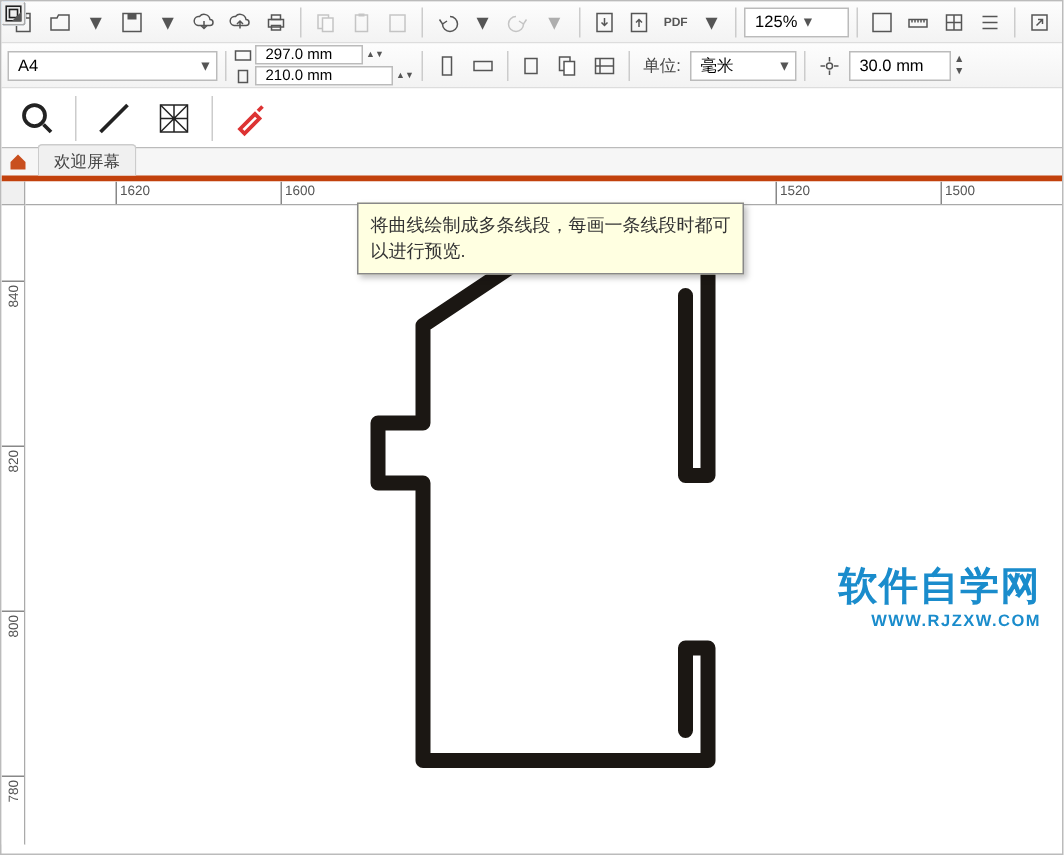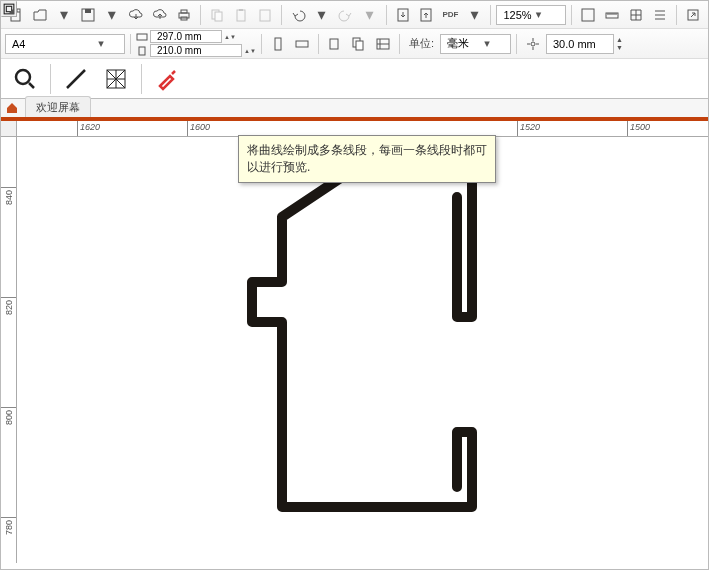--- a/index.html
+++ b/index.html
@@ -3,33 +3,33 @@
 <meta charset="utf-8">
 <style>
   * { box-sizing: border-box; margin: 0; padding: 0; font-family: "Microsoft YaHei", Arial, sans-serif; }
   body { background: #fff; width: 709px; height: 570px; overflow: hidden; position: relative; border:1px solid #bbb; }
   .row { display: flex; align-items: center; height: 28px; border-bottom: 1px solid #ddd; background: linear-gradient(#fdfdfd,#f3f3f3); padding: 0 4px; gap: 2px; }
   .row.props { height: 30px; }
   .row.tools { height: 40px; background:#fff; border-bottom:1px solid #bbb; gap:4px; padding:0 6px; }
   .icon-btn { width: 22px; height: 22px; display: flex; align-items: center; justify-content: center; border-radius: 2px; color:#555; }
   .icon-btn.disabled { opacity: 0.45; }
   .sep { width:1px; height:20px; background:#ccc; margin:0 3px; }
-  .dd { display:flex; align-items:center; border:1px solid #bbb; background:#fff; height:20px; font-size:11px; padding:0 16px 0 6px; }
+  .dd { display:flex; align-items:center; border:1px solid #bbb; background:#fff; height:20px; font-size:11px; padding:0 0 0 6px; }
   .dd .arrow { width:14px; text-align:center; color:#555; }
   .tool { width:36px; height:36px; border:1px solid transparent; display:flex; align-items:center; justify-content:center; border-radius:2px; position:relative; }
   .tool.corner::after { content:""; position:absolute; right:2px; bottom:2px; border:3px solid transparent; border-right-color:#555; border-bottom-color:#555; }
   .tool.active { border-color:#3399ff; background:#e6f2ff; }
   .tabs { display:flex; align-items:flex-end; height:22px; background:#f6f6f6; border-bottom:4px solid #c2410c; font-size:11px; }
   .tab { padding:3px 10px 2px; border:1px solid #ccc; border-bottom:none; background:#f0f0f0; margin-right:2px; border-radius:3px 3px 0 0; color:#444; }
   .tab.active { background:#fff; color:#0066cc; }
   .home-icon { width:18px; height:18px; margin:0 4px 0 2px; color:#c94f1e; display:flex; align-items:center; justify-content:center;}
   .rulers-area { position:relative; height:442px; }
   .hruler { position:absolute; top:0; left:16px; right:0; height:16px; background:#fff; border-bottom:1px solid #aaa; font-size:9px; color:#555; overflow:hidden; }
   .hruler .tick { position:absolute; top:0; height:16px; border-left:1px solid #888; }
-  .hruler .tick span { position:absolute; top:1px; left:2px;font-style:italic; }
+  .hruler .tick span { position:absolute; top:1px; left:2px; }
   .vruler { position:absolute; top:16px; left:0; width:16px; bottom:0; background:#fff; border-right:1px solid #aaa; font-size:9px; color:#555; overflow:hidden; }
   .vruler .tick { position:absolute; left:0; width:16px; border-top:1px solid #888; }
   .vruler .tick span { position:absolute; left:3px; top:2px; writing-mode:vertical-rl; transform:rotate(180deg); }
   .corner { position:absolute; top:0; left:0; width:16px; height:16px; background:#f0f0f0; border-right:1px solid #aaa; border-bottom:1px solid #aaa; }
   .canvas { position:absolute; top:16px; left:16px; right:0; bottom:0; background:#fff; overflow:hidden; }
   .drawing { position:absolute; left:195px; top:30px; }
   .watermark { position:absolute; right:14px; top:236px; text-align:right; font-weight:bold; }
   .watermark .cn { font-size:26px; color:#1a8ccc; letter-spacing:1px; }
   .watermark .en { font-size:11px; color:#1a8ccc; letter-spacing:1px; }
   .tooltip { position:absolute; left:237px; top:134px; width:258px; background:#ffffe1; border:1px solid #888; padding:6px 8px; font-size:12px; color:#333; box-shadow:2px 2px 4px rgba(0,0,0,.25); z-index:10; }
@@ -159,21 +159,21 @@
   <div class="sep"></div>
   <div class="icon-btn">
       <svg width="16" height="16">
         <rect x="3" y="3" width="10" height="10" fill="none" stroke="#555"></rect>
         <path d="M6 10l4-4m0 3V6H7" fill="none" stroke="#555"></path>
       </svg>
     </div>
 </div>
 
 <div class="row props">
-  <div class="dd" style="width:120px">
+  <div class="dd" style="width:140px">
       <span>A4</span>
       <span class="arrow" style="margin-left:auto">▾</span>
     </div>
   <div class="sep"></div>
   <div style="display:flex;flex-direction:column;gap:1px">
     <div style="display:flex;align-items:center;gap:2px">
       <svg width="12" height="10">
           <rect x="1" y="2" width="10" height="6" fill="none" stroke="#555"></rect>
         </svg>
       <div class="dd" style="width:72px;height:13px;font-size:10px">
@@ -366,18 +366,22 @@
       </div>
       <div class="tick" style="top: 380px;">
         <span>780</span>
       </div>
     </div>
   <div class="canvas">
     <svg class="drawing" width="290" height="380">
       <path d="M 70 50 L 130 10 L 260 10 L 260 150 L 245 150 L 245 30
                M 70 50 L 70 115 L 40 115 L 40 155 L 70 155 L 70 340 L 260 340 L 260 265 L 245 265 L 245 320" fill="none" stroke="#1b1713" stroke-width="10" stroke-linecap="round" stroke-linejoin="round"></path>
     </svg>
+    <div class="watermark">
+      <div class="cn">软件自学网</div>
+      <div class="en">WWW.RJZXW.COM</div>
+    </div>
   </div>
 </div>
 
 <div class="tooltip">
   <div>将曲线绘制成多条线段，每画一条线段时都可以进行预览.</div>
 </div>
 
 </body></html>

